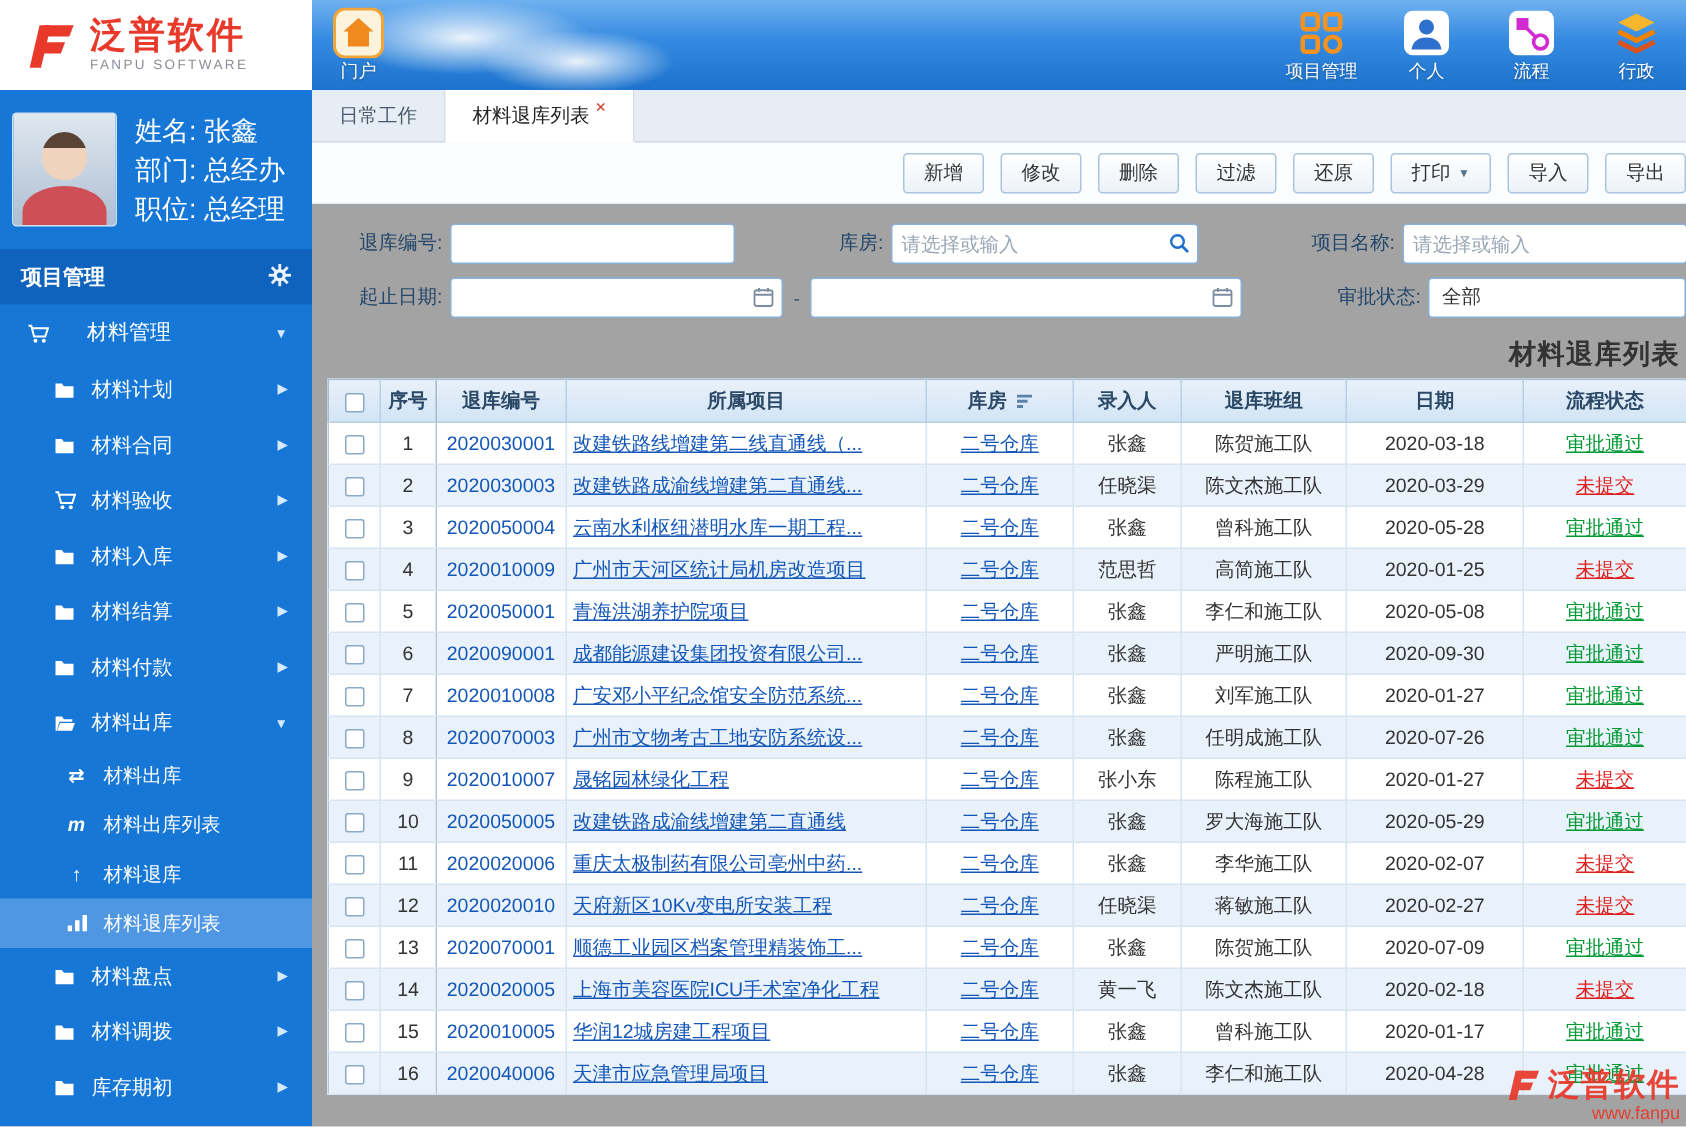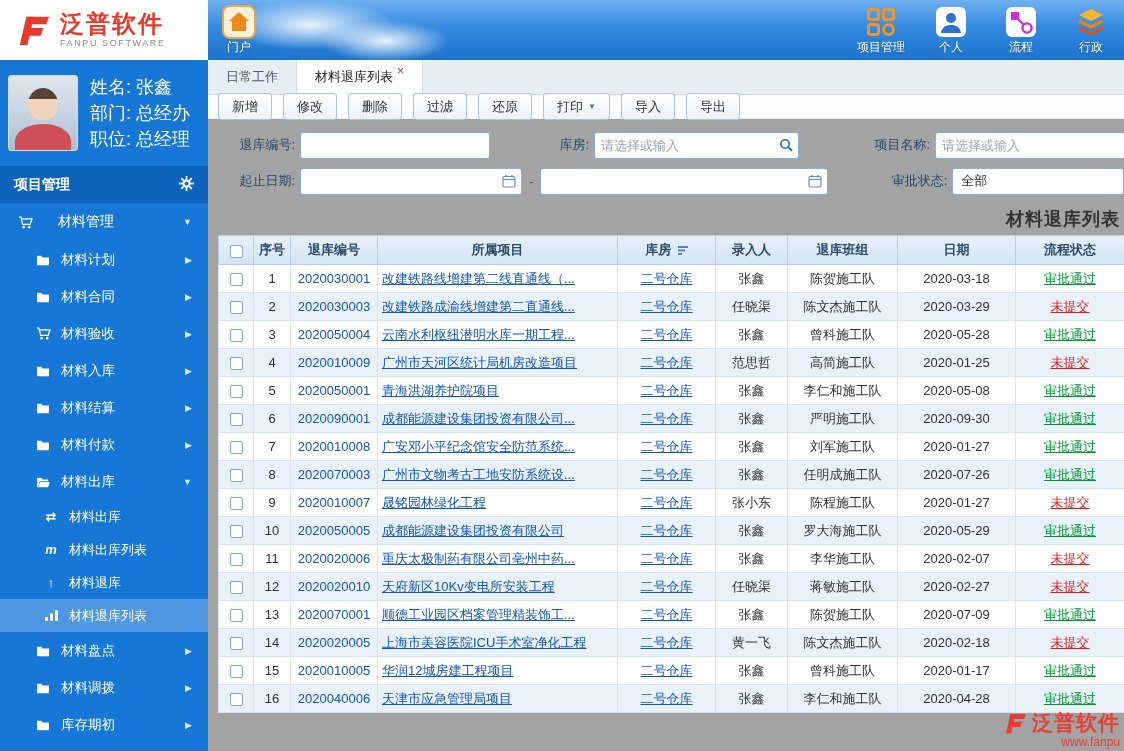--- a/index.html
+++ b/index.html
@@ -45,22 +45,22 @@
   .mi.active { background:var(--sidebar_active,#4f97e3); }
   .gicon { font-size:13px; font-weight:bold; color:#fff; line-height:1; }
 
   
   .main { position:absolute; left:208px; top:60px; right:0; bottom:0; background:#a3a3a3; overflow:hidden; }
   .tabbar { height:35px; background:#e7edf4; border-bottom:1px solid #ccd9e7; display:flex; }
   .tab { padding:0 18px; display:flex; align-items:center; font-size:13px; color:#4a5a6a;
     border-right:1px solid #d4dfe9; cursor:pointer; }
   .tab.active { background:#fff; color:#222; margin-bottom:-1px; border-bottom:1px solid #fff; }
   .tab .close { color:#d0392b; font-size:12px; margin-left:4px; position:relative; top:-6px; }
-  .toolbar { height:24px; display:flex; align-items:center; padding-left:10px; gap:11px;
-    background:#fcfdfe; border-bottom:1px solid #e4ebf2; }
+  .toolbar { height:41px; display:flex; align-items:center; padding-left:10px; gap:11px;
+    background:#fcfdfe; border-bottom:1px solid #e4ebf2;justify-content:flex-end; }
   .tbtn { height:27px; padding:0 13px; background:linear-gradient(180deg,#ffffff,#ecf2f8);
     border:1px solid #a9c4de; border-radius:3px; font-size:13px; color:#333; cursor:pointer;
     display:flex; align-items:center; gap:5px; font-family:inherit; }
   .tbtn .caret { font-size:8px; color:#56708c; }
 
   .filters { padding:8px 0 4px 0; }
   .frow { display:flex; align-items:center; height:36px; }
   .flabel { font-size:13px; color:#24476b; text-align:right; padding-right:5px; flex:0 0 auto; }
   .fl1 { width:92px; } .fl2 { width:104px; } .fl3 { width:136px; }
   .tinput { height:27px; border:1px solid #88b0da; border-radius:3px; padding:0 6px;
@@ -550,21 +550,21 @@
             <td><a class="lnk u">二号仓库</a></td>
             <td>张小东</td>
             <td>陈程施工队</td>
             <td>2020-01-27</td>
             <td><a class="lnk u" style="color:#e01e1e">未提交</a></td>
           </tr>
           <tr class="even">
             <td><span class="checkbox"></span></td>
             <td>10</td>
             <td><a class="lnk">2020050005</a></td>
-            <td class="c-proj"><a class="lnk u">成都能源建设集团投资有限公司</a></td>
+            <td class="c-proj"><a class="lnk u">改建铁路成渝线增建第二直通线</a></td>
             <td><a class="lnk u">二号仓库</a></td>
             <td>张鑫</td>
             <td>罗大海施工队</td>
             <td>2020-05-29</td>
             <td><a class="lnk u" style="color:#009933">审批通过</a></td>
           </tr>
           <tr class="odd">
             <td><span class="checkbox"></span></td>
             <td>11</td>
             <td><a class="lnk">2020020006</a></td>

